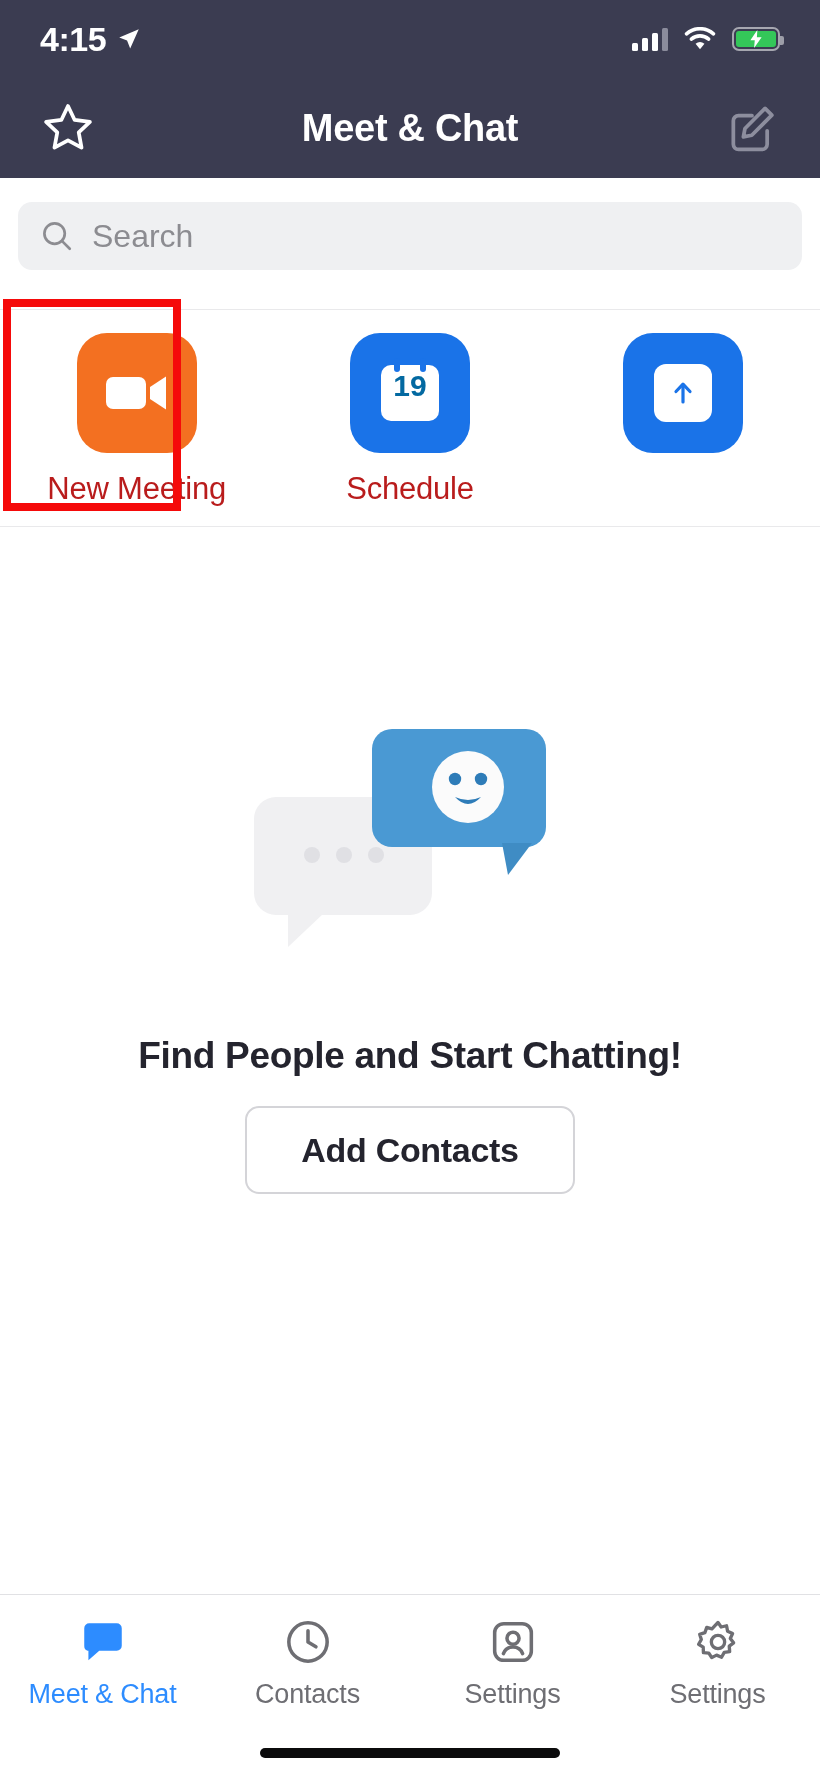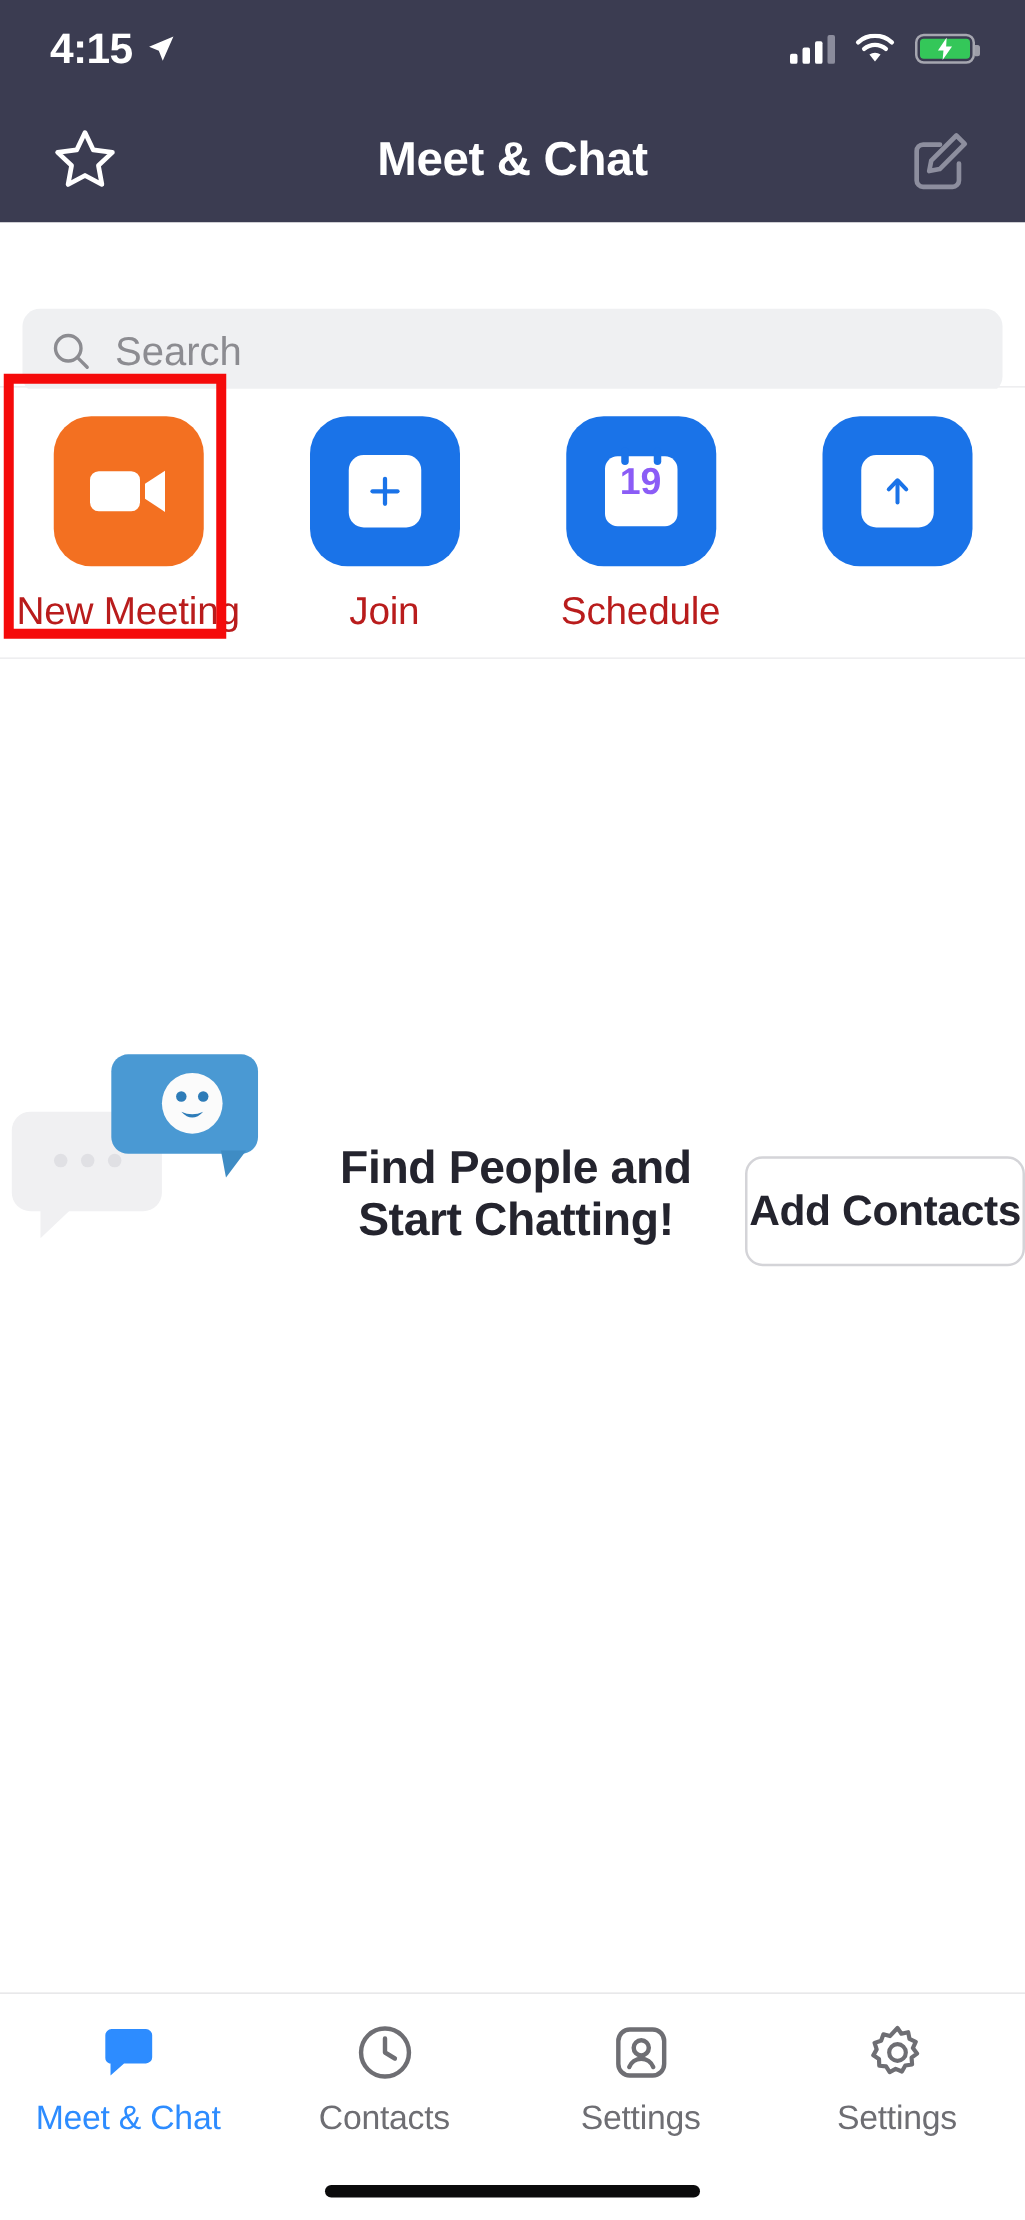--- a/index.html
+++ b/index.html
@@ -61,21 +61,21 @@
   .nav-icon { width:56px; height:56px; position:relative; z-index:2; }
 
   
   .search-wrap {
     position:absolute; top:178px; left:0; width:820px; height:132px;
     background:#ffffff; padding:24px 18px 0 18px;
     border-bottom:1px solid #e9e9eb;
   }
   .search-bar {
     width:784px; height:68px; background:#eff0f2; border-radius:14px;
-    display:flex; align-items:center; padding:16px 22px; gap:18px;margin-top:45px;
+    display:flex; align-items:center; padding:16px 22px; gap:18px;
   }
   .search-icon { width:34px; height:34px; flex:0 0 auto; }
   .search-ph { color:#8c8c91; font-size:32px; }
 
   
   .actions {
     position:absolute; top:311px; left:0; width:820px; height:216px;
     display:flex; background:#ffffff;
     border-bottom:1px solid #e9e9eb;
   }
@@ -89,21 +89,21 @@
     display:flex; align-items:center; justify-content:center;
   }
   .action-label {
     margin-top:18px; font-size:31px; color:#b91c1c; letter-spacing:-0.2px;
     white-space:nowrap;
   }
   .inner-sq {
     width:58px; height:58px; background:#ffffff; border-radius:12px;
     display:flex; align-items:center; justify-content:center;
   }
-  .cal-num { font-size:30px; font-weight:700; color:#8b5cf6; line-height:1; margin-top:6px; }
+  .cal-num { font-size:30px; font-weight:700; color:#0369a1; line-height:1; margin-top:6px; }
   .cal-box {
     width:58px; height:56px; background:#ffffff; border-radius:10px;
     display:flex; align-items:flex-start; justify-content:center;
     position:relative;
   }
   .cal-ring {
     position:absolute; top:-7px; width:6px; height:14px;
     background:#1a73e8; border-radius:3px;
   }
   .cal-ring.l { left:13px; }
@@ -112,21 +112,21 @@
   .hl-box {
     position:absolute; left:3px; top:-12px;
     width:178px; height:212px;
     border:8px solid #f50a0a; background:transparent;
     pointer-events:none; z-index:5;
   }
 
   
   .empty {
     position:absolute; top:527px; left:0; width:820px; height:855px;
-    display:flex; flex-direction:row; align-items:center; justify-content:center;
+    display:flex; flex-direction:column; align-items:center; justify-content:center;
   }
   .illus { width:340px; height:240px; position:relative; margin-bottom:80px; }
   .empty-title {
     font-size:37px; font-weight:700; color:#24242e; letter-spacing:-0.3px;
     text-align:center;
   }
   .add-btn {
     margin-top:29px; width:330px; height:88px;
     border:2px solid #d4d4d8; border-radius:14px; background:#ffffff;
     display:flex; align-items:center; justify-content:center;
@@ -215,31 +215,20 @@
       <div class="hl-box"></div>
       <div class="action-tile" style="background:#f37021;">
         <svg width="62" height="40" viewBox="0 0 62 40">
           <rect x="0" y="4" width="40" height="32" rx="7" fill="#ffffff"></rect>
           <path d="M44 14 L60 3.5 V36.5 L44 26 Z" fill="#ffffff"></path>
         </svg>
       </div>
       <span class="action-label">New Meeting</span>
     </div>
 
-    <div class="action">
-      <div class="action-tile" style="background:#1a73e8;">
-        <div class="inner-sq">
-          <svg width="32" height="32" viewBox="0 0 32 32">
-            <line x1="16" y1="6" x2="16" y2="26" stroke="#1a73e8" stroke-width="3.4" stroke-linecap="round"></line>
-            <line x1="6" y1="16" x2="26" y2="16" stroke="#1a73e8" stroke-width="3.4" stroke-linecap="round"></line>
-          </svg>
-        </div>
-      </div>
-      <span class="action-label">Join</span>
-    </div>
 
     <div class="action">
       <div class="action-tile" style="background:#1a73e8;">
         <div class="cal-box">
           <span class="cal-ring l"></span>
           <span class="cal-ring r"></span>
           <span class="cal-num">19</span>
         </div>
       </div>
       <span class="action-label">Schedule</span>

